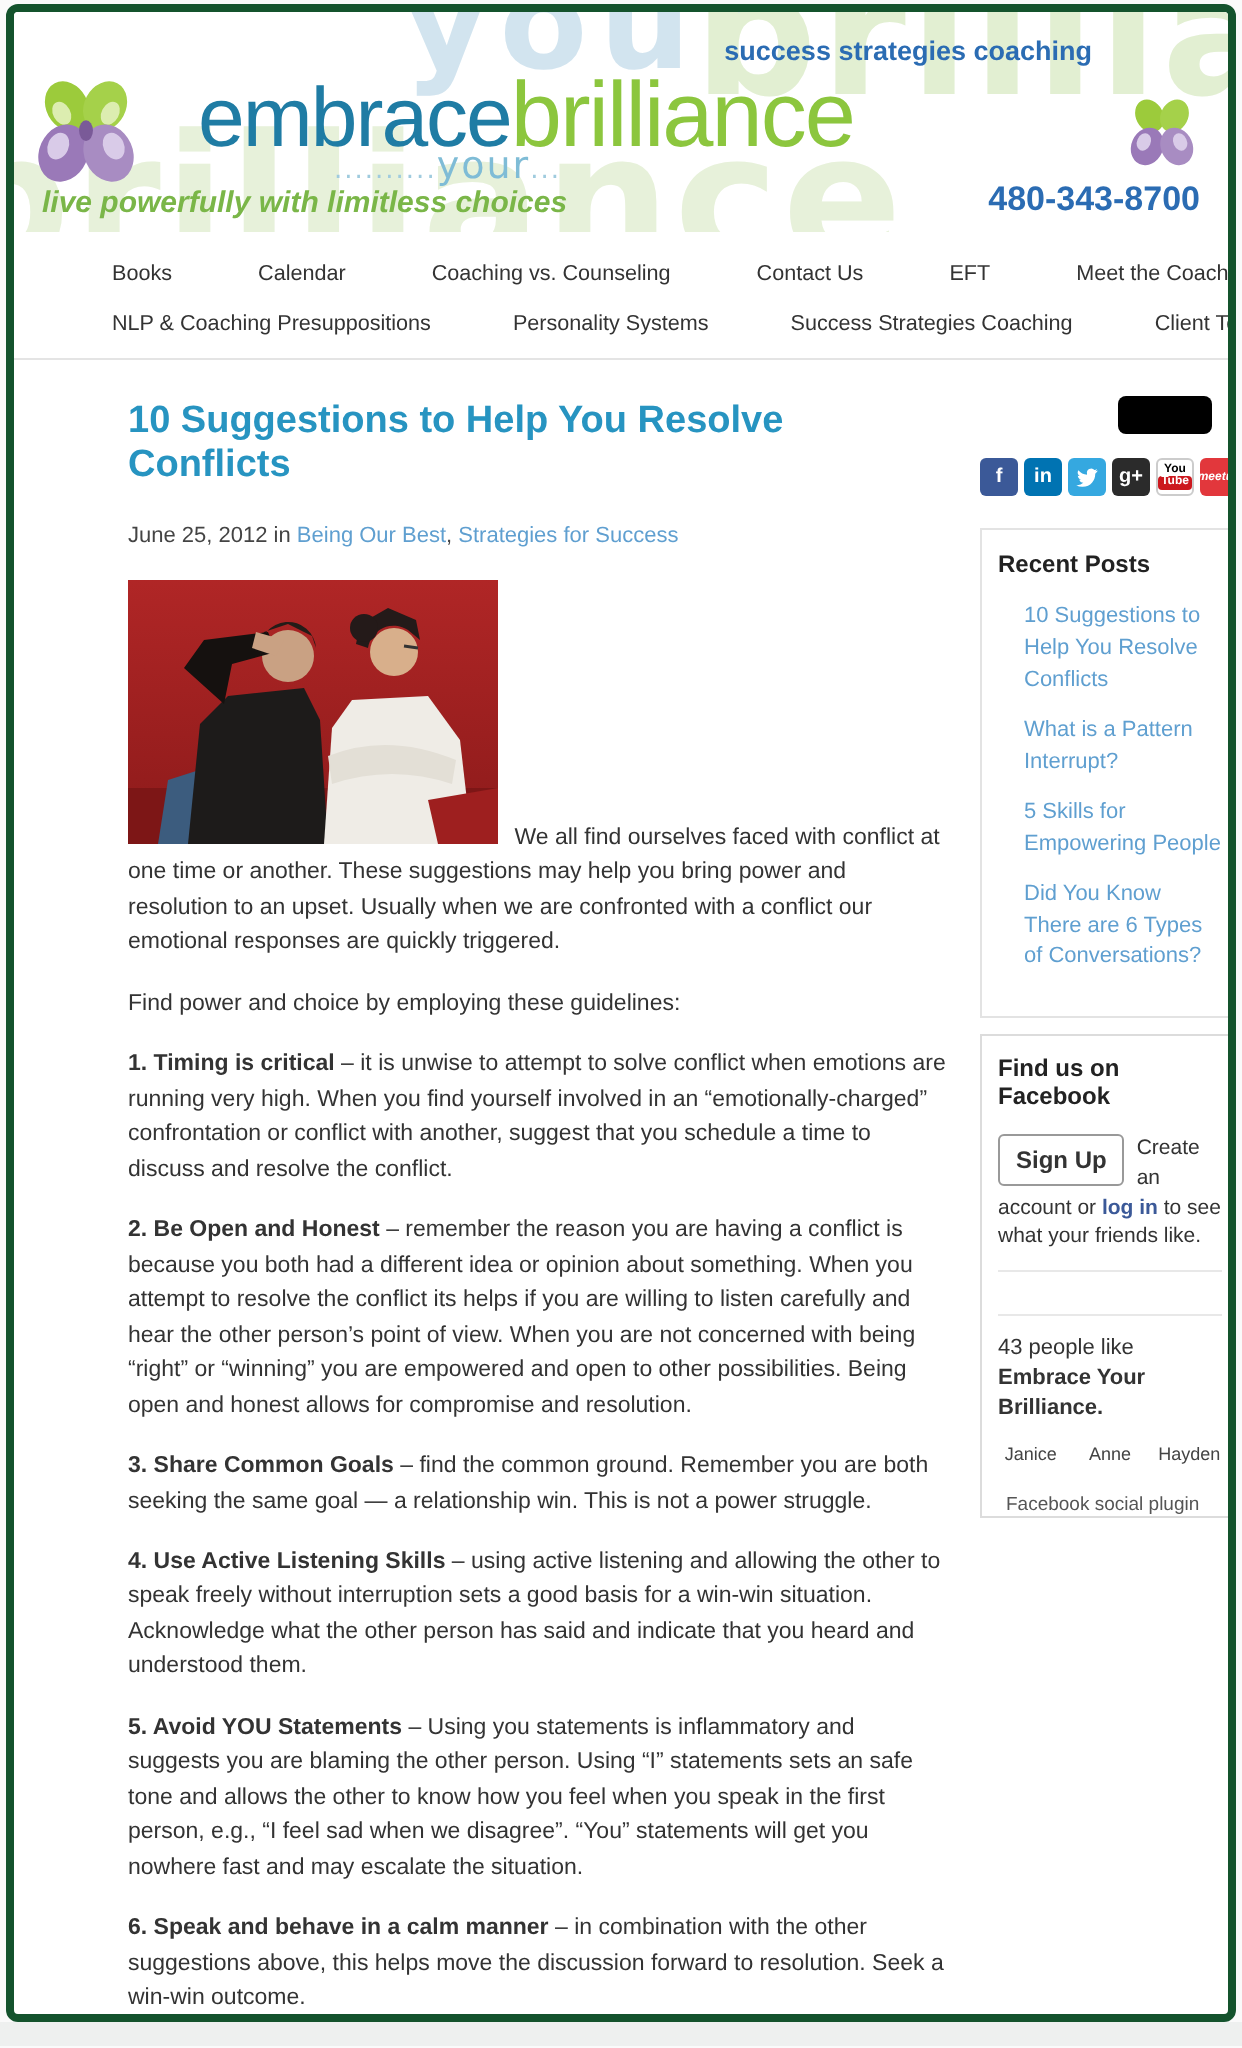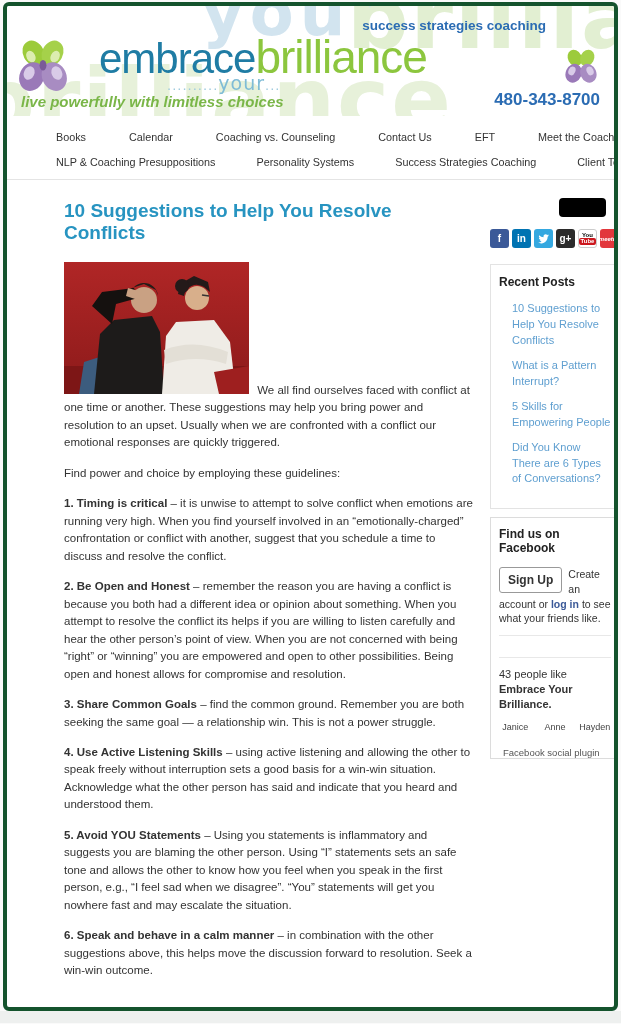--- a/index.html
+++ b/index.html
@@ -165,20 +165,26 @@
       <a href="#">Client Testimonials</a>
       <a href="#">What Can I Expect?</a>
     </nav>
 
     <div class="rule"></div>
 
     <div class="content">
       <main class="article">
         <h1 class="title">10 Suggestions to Help You Resolve Conflicts</h1>
 
+        <div class="meta">
+          <span>June 25, 2012</span>
+          <span>in</span>
+          <a href="#">Being Our Best</a><span>,</span>
+          <a href="#">Strategies for Success</a>
+        </div>
 
         <p class="intro">
           <span class="photo">
             <svg width="185" height="132" viewBox="0 0 185 132">
               <defs>
                 <linearGradient id="bgred" x1="0" y1="0" x2="0" y2="1">
                   <stop offset="0" stop-color="#b02626"></stop>
                     <stop offset="1" stop-color="#8c1a1a"></stop>
                 </linearGradient>
               </defs>

